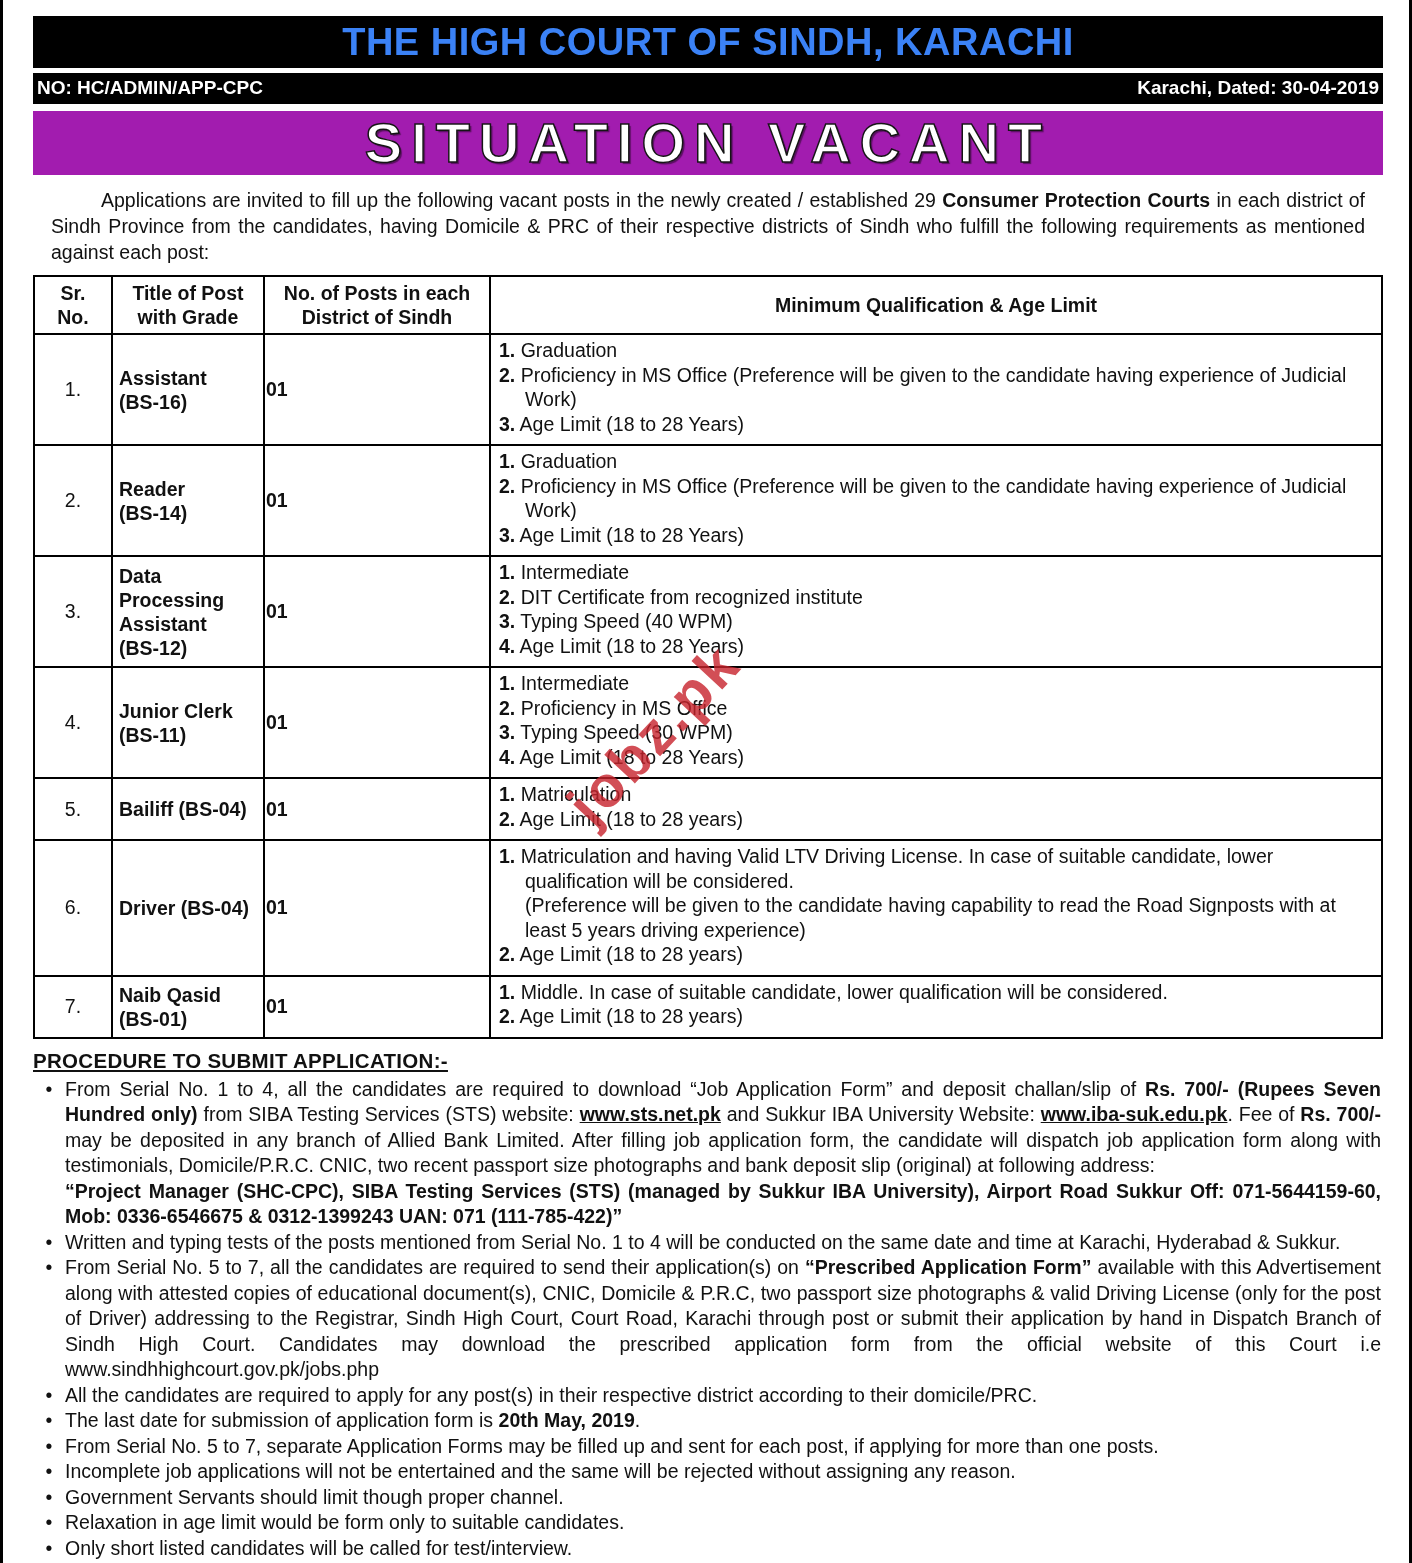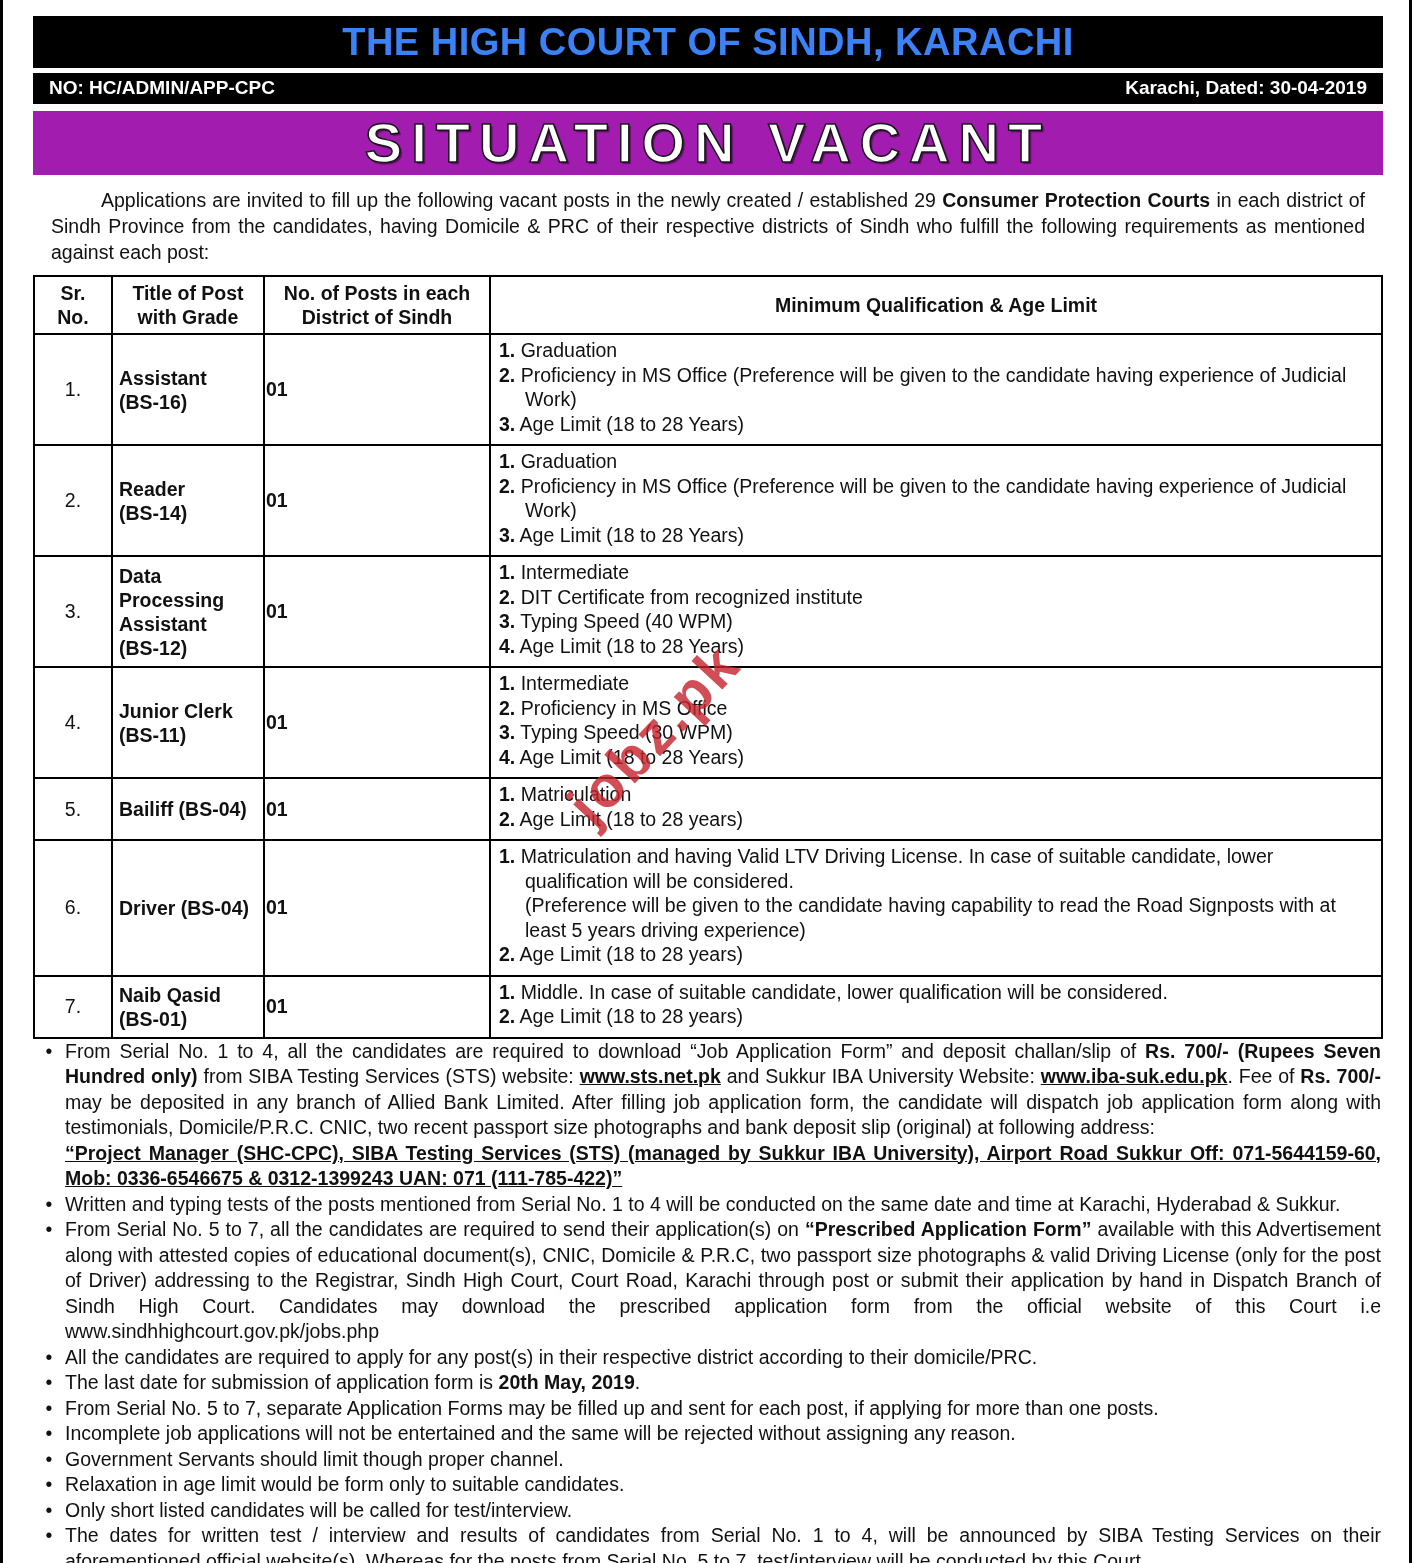--- a/index.html
+++ b/index.html
@@ -3,21 +3,21 @@
 <meta charset="utf-8">
 <style>
   html,body{margin:0;padding:0;background:#fff;}
   body{width:1412px;font-family:"Liberation Sans",sans-serif;color:#111;-webkit-font-smoothing:antialiased;}
   .page{position:relative;width:1412px;min-height:1563px;background:#fff;
         border-left:3px solid #000;border-right:3px solid #000;
         padding:16px 26px 12px 30px;box-sizing:border-box;}
   .title-bar{background:#000;color:#3b82f6;font-size:38px;font-weight:700;text-align:center;
              line-height:52px;letter-spacing:.5px;}
   .ref-bar{margin-top:5px;background:#000;color:#fff;font-size:19px;font-weight:700;
-           display:flex;justify-content:space-between;padding:4px 16px 5px;}
+           display:flex;justify-content:space-between;padding:4px 4px 5px;}
   .banner{margin-top:7px;background:#a21caf;color:#fff;text-align:center;font-weight:700;
           font-size:56px;line-height:64px;letter-spacing:9px;
           -webkit-text-stroke:1.5px #151515;text-shadow:2px 2px 1px rgba(0,0,0,.45);}
   .intro{margin:12px 18px 10px;font-size:19.5px;line-height:26px;text-align:justify;text-indent:50px;}
   table.posts{width:100%;border-collapse:collapse;table-layout:fixed;}
   .posts th,.posts td{border:2px solid #000;box-sizing:border-box;}
   .posts th{font-size:19.5px;font-weight:700;text-align:center;white-space:pre-line;
             line-height:24px;padding:4px 2px;}
   .col-sr{width:78px;}
   .col-title{width:152px;}
@@ -25,21 +25,21 @@
   td.c-sr{text-align:center;font-size:19.5px;vertical-align:middle;}
   td.c-title{font-weight:700;font-size:19.5px;padding:0 6px;white-space:pre-line;
              vertical-align:middle;line-height:24px;}
   td.c-posts{text-align:left;font-size:19.5px;vertical-align:middle;font-weight:bold;}
   td.c-qual{padding:3px 8px 8px 8px;vertical-align:middle;}
   .qual-item{font-size:19.5px;line-height:24.5px;padding-left:26px;text-indent:-26px;text-align:left;}
   .proc-heading{margin:10px 0 4px;font-size:20.5px;font-weight:700;text-decoration:underline;letter-spacing:.3px;}
   .proc-item{display:flex;font-size:19.5px;line-height:25.5px;}
   .proc-item .dot{flex:0 0 32px;text-align:center;}
   .proc-item .txt{flex:1;text-align:justify;padding-right:2px;}
-  .proc-item.bold .txt{font-weight:700;text-decoration:underline;}
+  .proc-item.bold .txt{font-weight:700;}
   .watermark{position:absolute;left:540px;top:700px;font-size:58px;font-weight:700;
              opacity:.8;transform:rotate(-47deg);letter-spacing:3px;pointer-events:none;}
   b{font-weight:700;}
 </style>
 </head>
 <body>
 
 <div class="page">
 
   <div class="title-bar">THE HIGH COURT OF SINDH, KARACHI</div>
@@ -144,20 +144,21 @@
 (BS-01)</td>
           <td class="c-posts">01</td>
           <td class="c-qual">
             <div class="qual-item"><b>1.</b> Middle. In case of suitable candidate, lower qualification will be considered.</div>
             <div class="qual-item"><b>2.</b> Age Limit (18 to 28 years)</div>
           </td>
         </tr>
       </tbody>
   </table>
 
+  <div class="proc-heading">PROCEDURE TO SUBMIT APPLICATION:-</div>
 
   <div class="proc-list">
       <div class="proc-item">
         <span class="dot">•</span>
         <div class="txt">From Serial No. 1 to 4, all the candidates are required to download “Job Application Form” and deposit challan/slip of <b>Rs. 700/- (Rupees Seven Hundred only)</b> from SIBA Testing Services (STS) website: <b><u>www.sts.net.pk</u></b> and Sukkur IBA University Website: <b><u>www.iba-suk.edu.pk</u></b>. Fee of <b>Rs. 700/-</b> may be deposited in any branch of Allied Bank Limited. After filling job application form, the candidate will dispatch job application form along with testimonials, Domicile/P.R.C. CNIC, two recent passport size photographs and bank deposit slip (original) at following address:</div>
       </div>
       <div class="proc-item bold">
         <span class="dot"></span>
         <div class="txt">“Project Manager (SHC-CPC), SIBA Testing Services (STS) (managed by Sukkur IBA University), Airport Road Sukkur Off: 071-5644159-60, Mob: 0336-6546675 &amp; 0312-1399243 UAN: 071 (111-785-422)”</div>
       </div>

